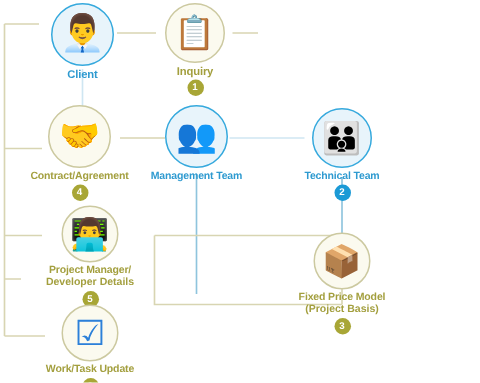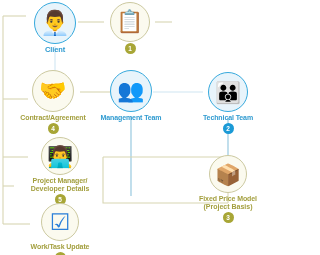--- a/index.html
+++ b/index.html
@@ -101,20 +101,21 @@
     <div class="node-circle" style="width:42px;height:42px;">
       <span class="glyph" style="font-size:24px;">👨‍💼</span>
     </div>
     <div class="node-label" style="font-size:7.5px;text-align:center;">Client</div>
   </div>
 
   <div class="node t-olive" style="left:104px;top:2px;width:52px;">
     <div class="node-circle" style="width:40px;height:40px;">
       <span class="glyph" style="font-size:22px;">📋</span>
     </div>
+    <div class="node-label" style="font-size:7.5px;">Inquiry</div>
     <div class="badge" style="width:11px;height:11px;font-size:6.5px;">1</div>
   </div>
 
   <div class="node t-olive" style="left:13px;top:70px;width:80px;">
     <div class="node-circle" style="width:42px;height:42px;">
       <span class="glyph" style="font-size:22px;">🤝</span>
     </div>
     <div class="node-label" style="font-size:7px;">Contract/Agreement</div>
     <div class="badge" style="width:11px;height:11px;font-size:6.5px;">4</div>
   </div>

